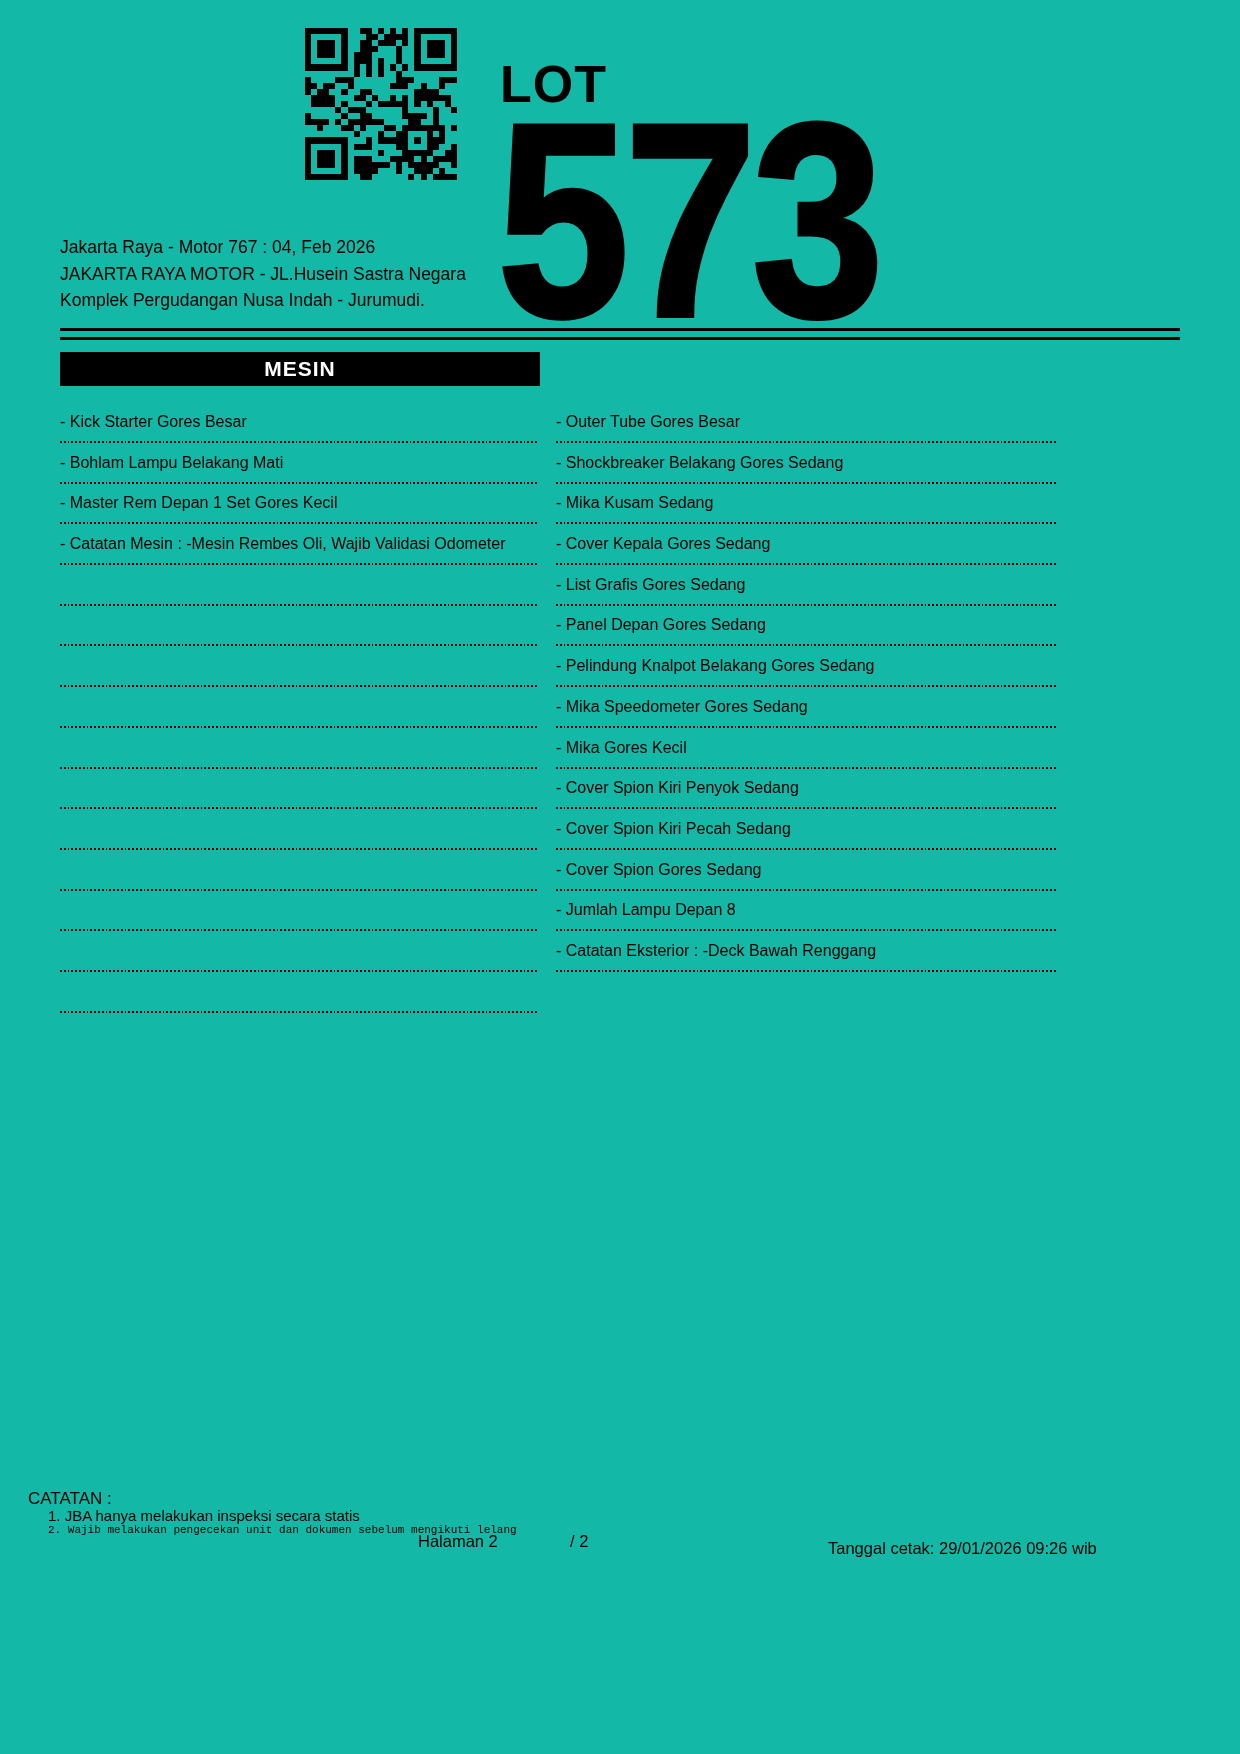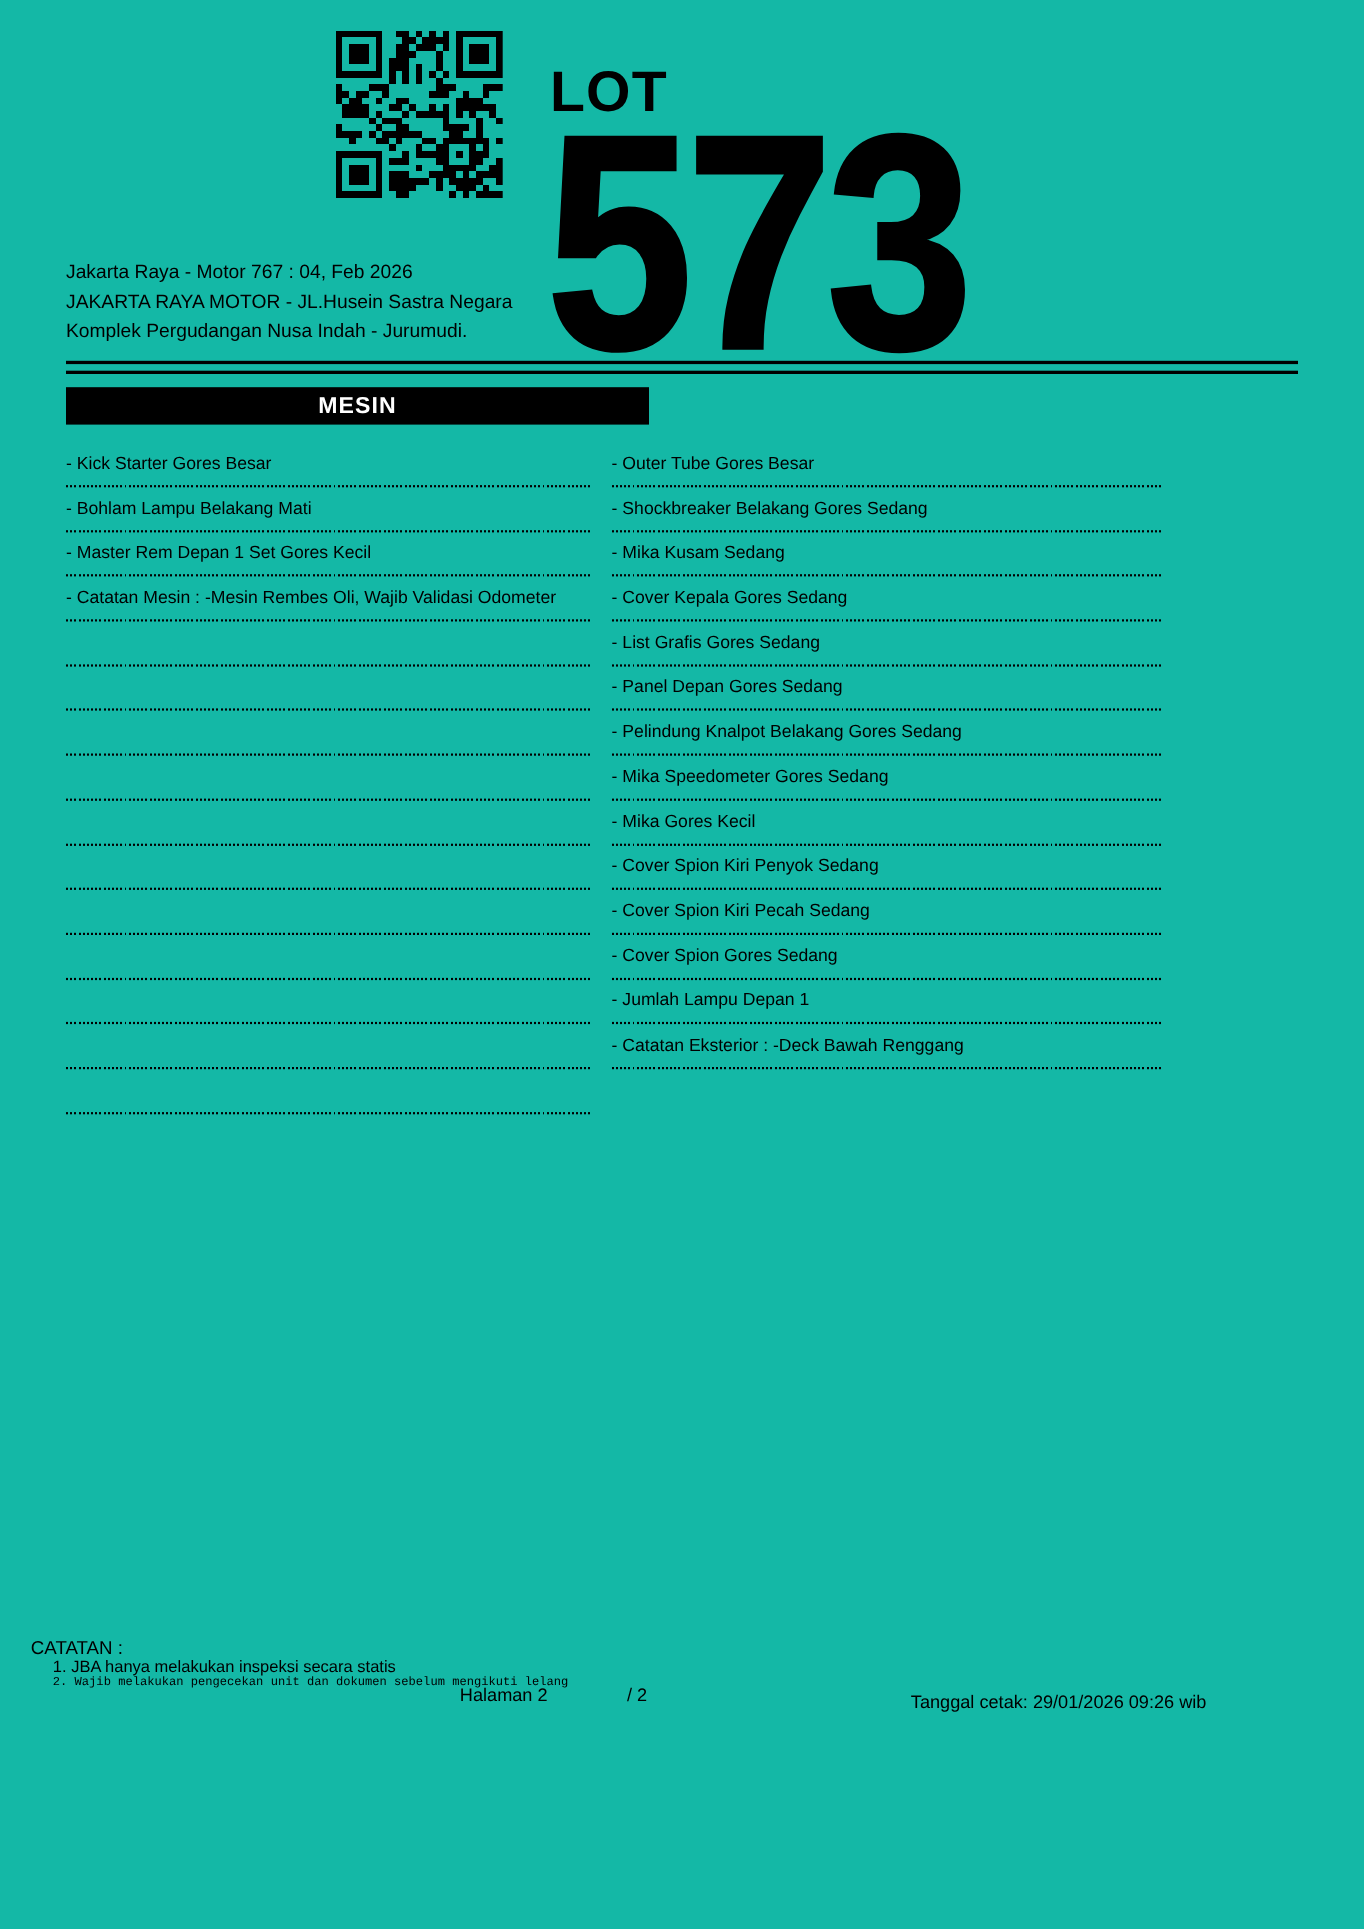--- a/index.html
+++ b/index.html
@@ -38,21 +38,21 @@
     position:absolute; left:60px; top:328px; width:1120px; height:12px;
     border-top:3.5px solid #000; border-bottom:3.5px solid #000;
   }
   
   .col-header {
     position:absolute; top:352px; height:34px;
     background:#000; color:#fff;
     font-size:21px; font-weight:bold; letter-spacing:1px;
     display:flex; align-items:center; justify-content:center;
   }
-  .col-header.mesin { left:60px; width:530px; }
+  .col-header.mesin { left:60px; width:480px; }
   .col-header.eksterior { left:556px; width:484px; }
   .rows { position:absolute; top:386px; }
   .rows.mesin { left:60px; width:478px; }
   .rows.eksterior { left:556px; width:500px;text-align:center; }
   .row { position:relative; height:40.7px; }
   .row.first { height:57px; }
   .row-text {
     position:absolute; left:0; bottom:12px;
     font-size:16px; white-space:nowrap;
   }
@@ -502,21 +502,21 @@
       </div>
       <div class="row">
         <span class="row-text">- Cover Spion Kiri Pecah Sedang</span>
         <div class="dotted-line"></div>
       </div>
       <div class="row">
         <span class="row-text">- Cover Spion Gores Sedang</span>
         <div class="dotted-line"></div>
       </div>
       <div class="row">
-        <span class="row-text">- Jumlah Lampu Depan 1</span>
+        <span class="row-text">- Jumlah Lampu Depan 8</span>
         <div class="dotted-line"></div>
       </div>
       <div class="row">
         <span class="row-text">- Catatan Eksterior :  -Deck Bawah Renggang</span>
         <div class="dotted-line"></div>
       </div>
     </div>
 
   <div class="catatan-title">CATATAN :</div>
   <div class="catatan-item1">1. JBA hanya melakukan inspeksi secara statis</div>

